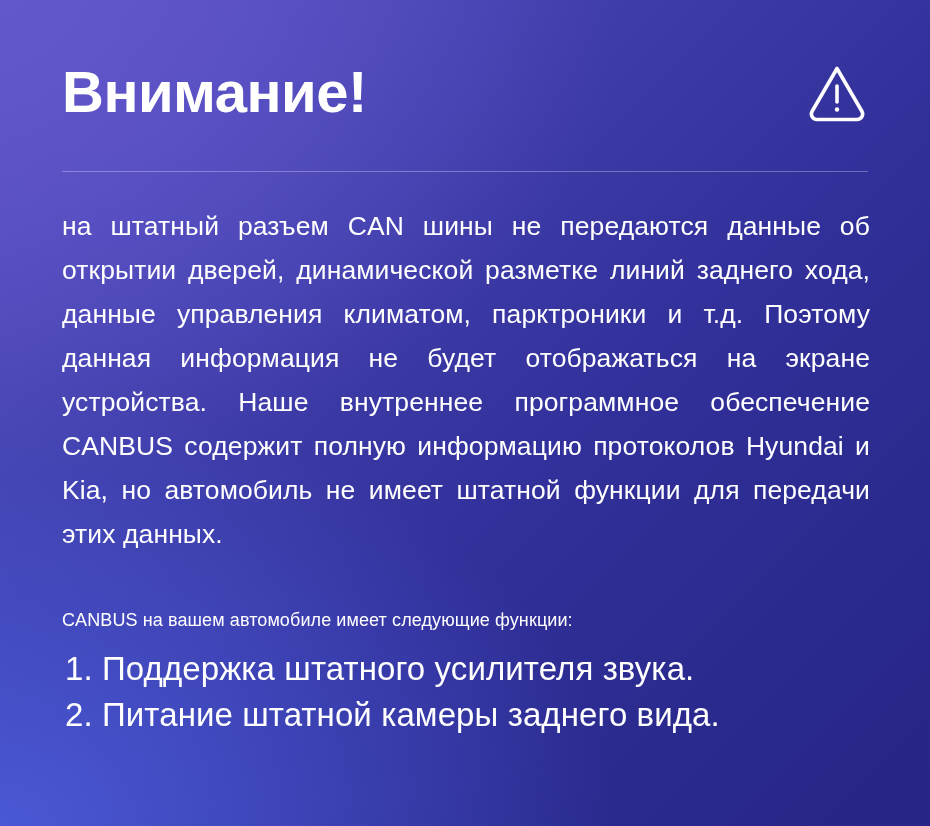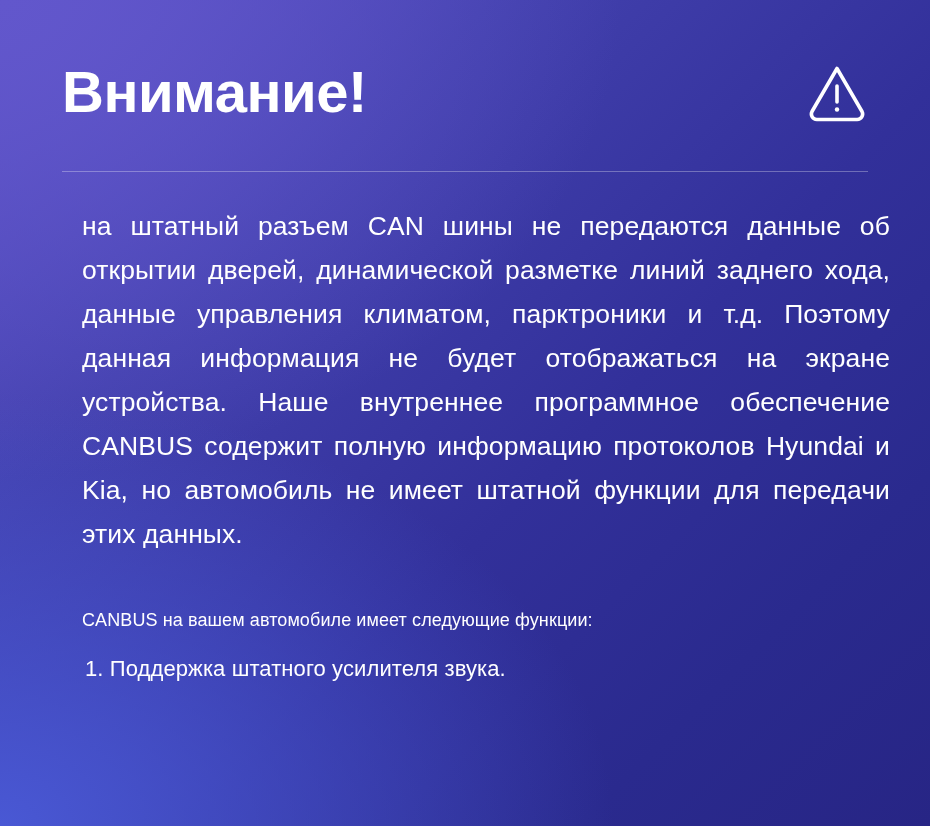--- a/index.html
+++ b/index.html
@@ -62,21 +62,20 @@
     height: 1px;
     background: rgba(255,255,255,0.30);
   }
 
   
   #notice-body {
     position: absolute;
     left: 62px;
     top: 204px;
     width: 808px;
-    margin-left: 20px;
   }
   #intro-paragraph {
     font-size: 26.5px;
     line-height: 44px;
     font-weight: 400;
     color: #ffffff;
     text-align: justify;
     text-justify: inter-word;
     margin: 0;
     letter-spacing: 0.1px;
@@ -91,21 +90,21 @@
     color: #ffffff;
     margin: 0 0 6px 0;
     letter-spacing: 0.1px;
   }
   #features-list {
     list-style: none;
     margin: 0;
     padding: 0;
   }
   .feature-item {
-    font-size: 22px;
+    font-size: 33px;
     line-height: 46px;
     color: #ffffff;
     padding-left: 3px;
     letter-spacing: 0.1px;
     white-space: nowrap;
   }
 </style>
 </head>
 <body>
 
@@ -125,17 +124,18 @@
 
   <div id="notice-body">
 
     <p id="intro-paragraph">на штатный разъем CAN шины не передаются данные об открытии дверей, динамической разметке линий заднего хода, данные управления климатом, парктроники и т.д. Поэтому данная информация не будет отображаться на экране устройства. Наше внутреннее программное обеспечение CANBUS содержит полную информацию протоколов Hyundai и Kia, но автомобиль не имеет штатной функции для передачи этих данных.</p>
 
     <div id="features-block">
       <p id="features-intro">CANBUS на вашем автомобиле имеет следующие функции:</p>
 
       <ul id="features-list">
         <li class="feature-item">1. Поддержка штатного усилителя звука.</li>
+        <li class="feature-item">2. Питание штатной камеры заднего вида.</li>
       </ul>
     </div>
 
   </div>
 </div>
 
 </body></html>

